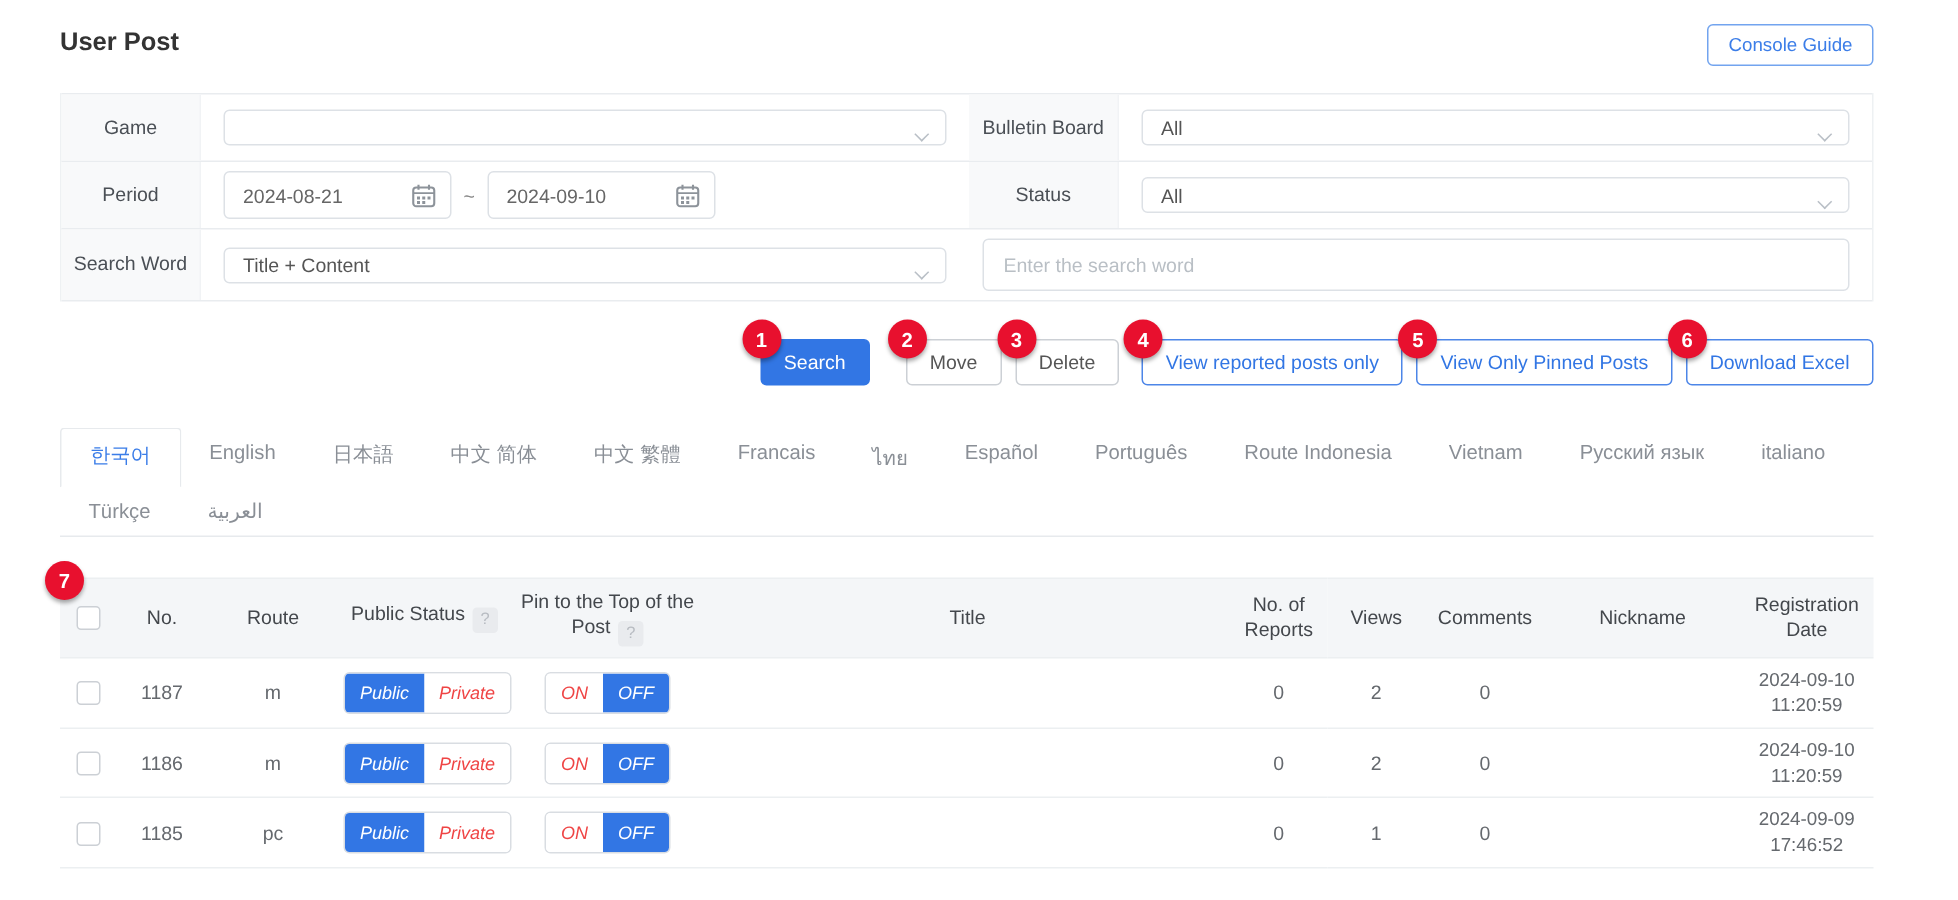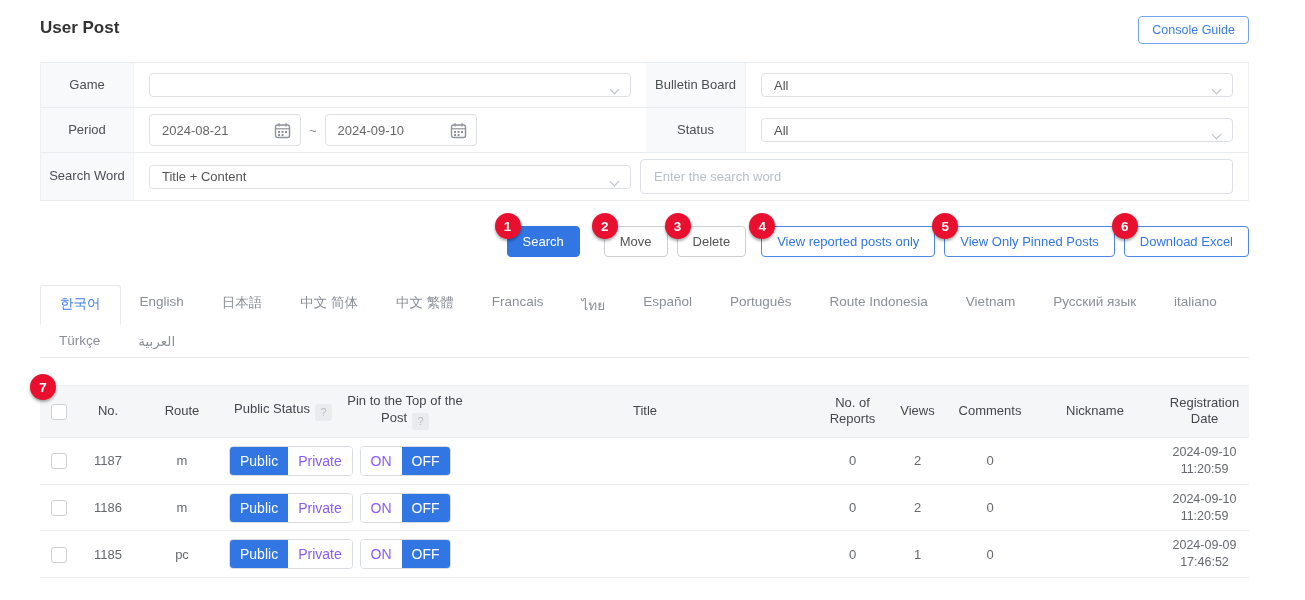--- a/index.html
+++ b/index.html
@@ -27,21 +27,21 @@
   .sel { position:relative; border:1px solid #dde1e6; border-radius:4px; height:24px; width:100%;
     display:flex; align-items:center; padding:0 26px 0 12px; color:#555; background:#fff; cursor:pointer; }
   .sel .chev { position:absolute; right:12px; top:12px; width:7px; height:7px;
     border-right:1.5px solid #b9bfc6; border-bottom:1.5px solid #b9bfc6; transform:rotate(45deg); }
   .datebox { border:1px solid #dde1e6; border-radius:4px; height:32px; width:152px;
     display:flex; align-items:center; justify-content:space-between; padding:0 9px 0 12px;
     color:#666; background:#fff; cursor:pointer; }
   .tilde { margin:0 8px; color:#888; }
   .cal-icon { display:inline-flex; }
   .search-input { flex:1; border:1px solid #dde1e6; border-radius:4px; height:35px;
-    padding:12px 13px; font-size:13px; color:#1d4ed8; margin-left:9px; outline:none;
+    padding:12px 13px; font-size:13px; color:#1d4ed8; margin-left:24px; outline:none;
     font-family:"Liberation Sans","DejaVu Sans",sans-serif; }
   .search-input::placeholder { color:#b9bfc5; }
 
   
   .actions-row { margin-top:25px; display:flex; justify-content:flex-end; align-items:flex-start; }
   .bwrap { position:relative; }
   .bwrap + .bwrap { margin-left:9px; }
   .bwrap.gap-lg { margin-left:24px; }
   .bwrap.gap-md { margin-left:15px; }
   .btn { border-radius:4px; font-size:13px; padding:7px 15px; cursor:pointer; white-space:nowrap;
@@ -68,23 +68,23 @@
     height:42px; }
   tbody td { border-bottom:1px solid #eceff1; text-align:center; padding:6px 3px; height:44px;
     color:#65696e; font-size:13px; }
   input[type="checkbox"] { appearance:none; -webkit-appearance:none; width:16px; height:16px;
     border:1px solid #ccd0d5; border-radius:3px; background:#fff; cursor:pointer; vertical-align:middle; }
   .qmark { display:inline-block; width:17px; height:17px; background:#e9ebee; border-radius:3px;
     color:#b8bcc2; font-size:11px; line-height:17px; text-align:center; margin-left:5px;
     vertical-align:-3px; cursor:pointer; }
   .seg { display:inline-flex; border-radius:4px; overflow:hidden; border:1px solid #d9dde2;
     background:#fff; vertical-align:middle; }
-  .seg span { padding:6px 10px; font-size:14px; cursor:pointer; }
+  .seg span { padding:6px 10px; font-size:12px; cursor:pointer;font-style:italic; }
   .seg .on { background:#3276e4; color:#fff; }
-  .seg .off { background:#fff; color:#8b5cf6; }
+  .seg .off { background:#fff; color:#ef4444; }
   .dt { line-height:1.35; font-size:12.5px; color:#65696e; }
 </style>
 </head>
 <body>
 
 <div class="page">
 
   <div class="page-header">
     <div class="page-title">User Post</div>
     <button class="console-guide">Console Guide</button>

